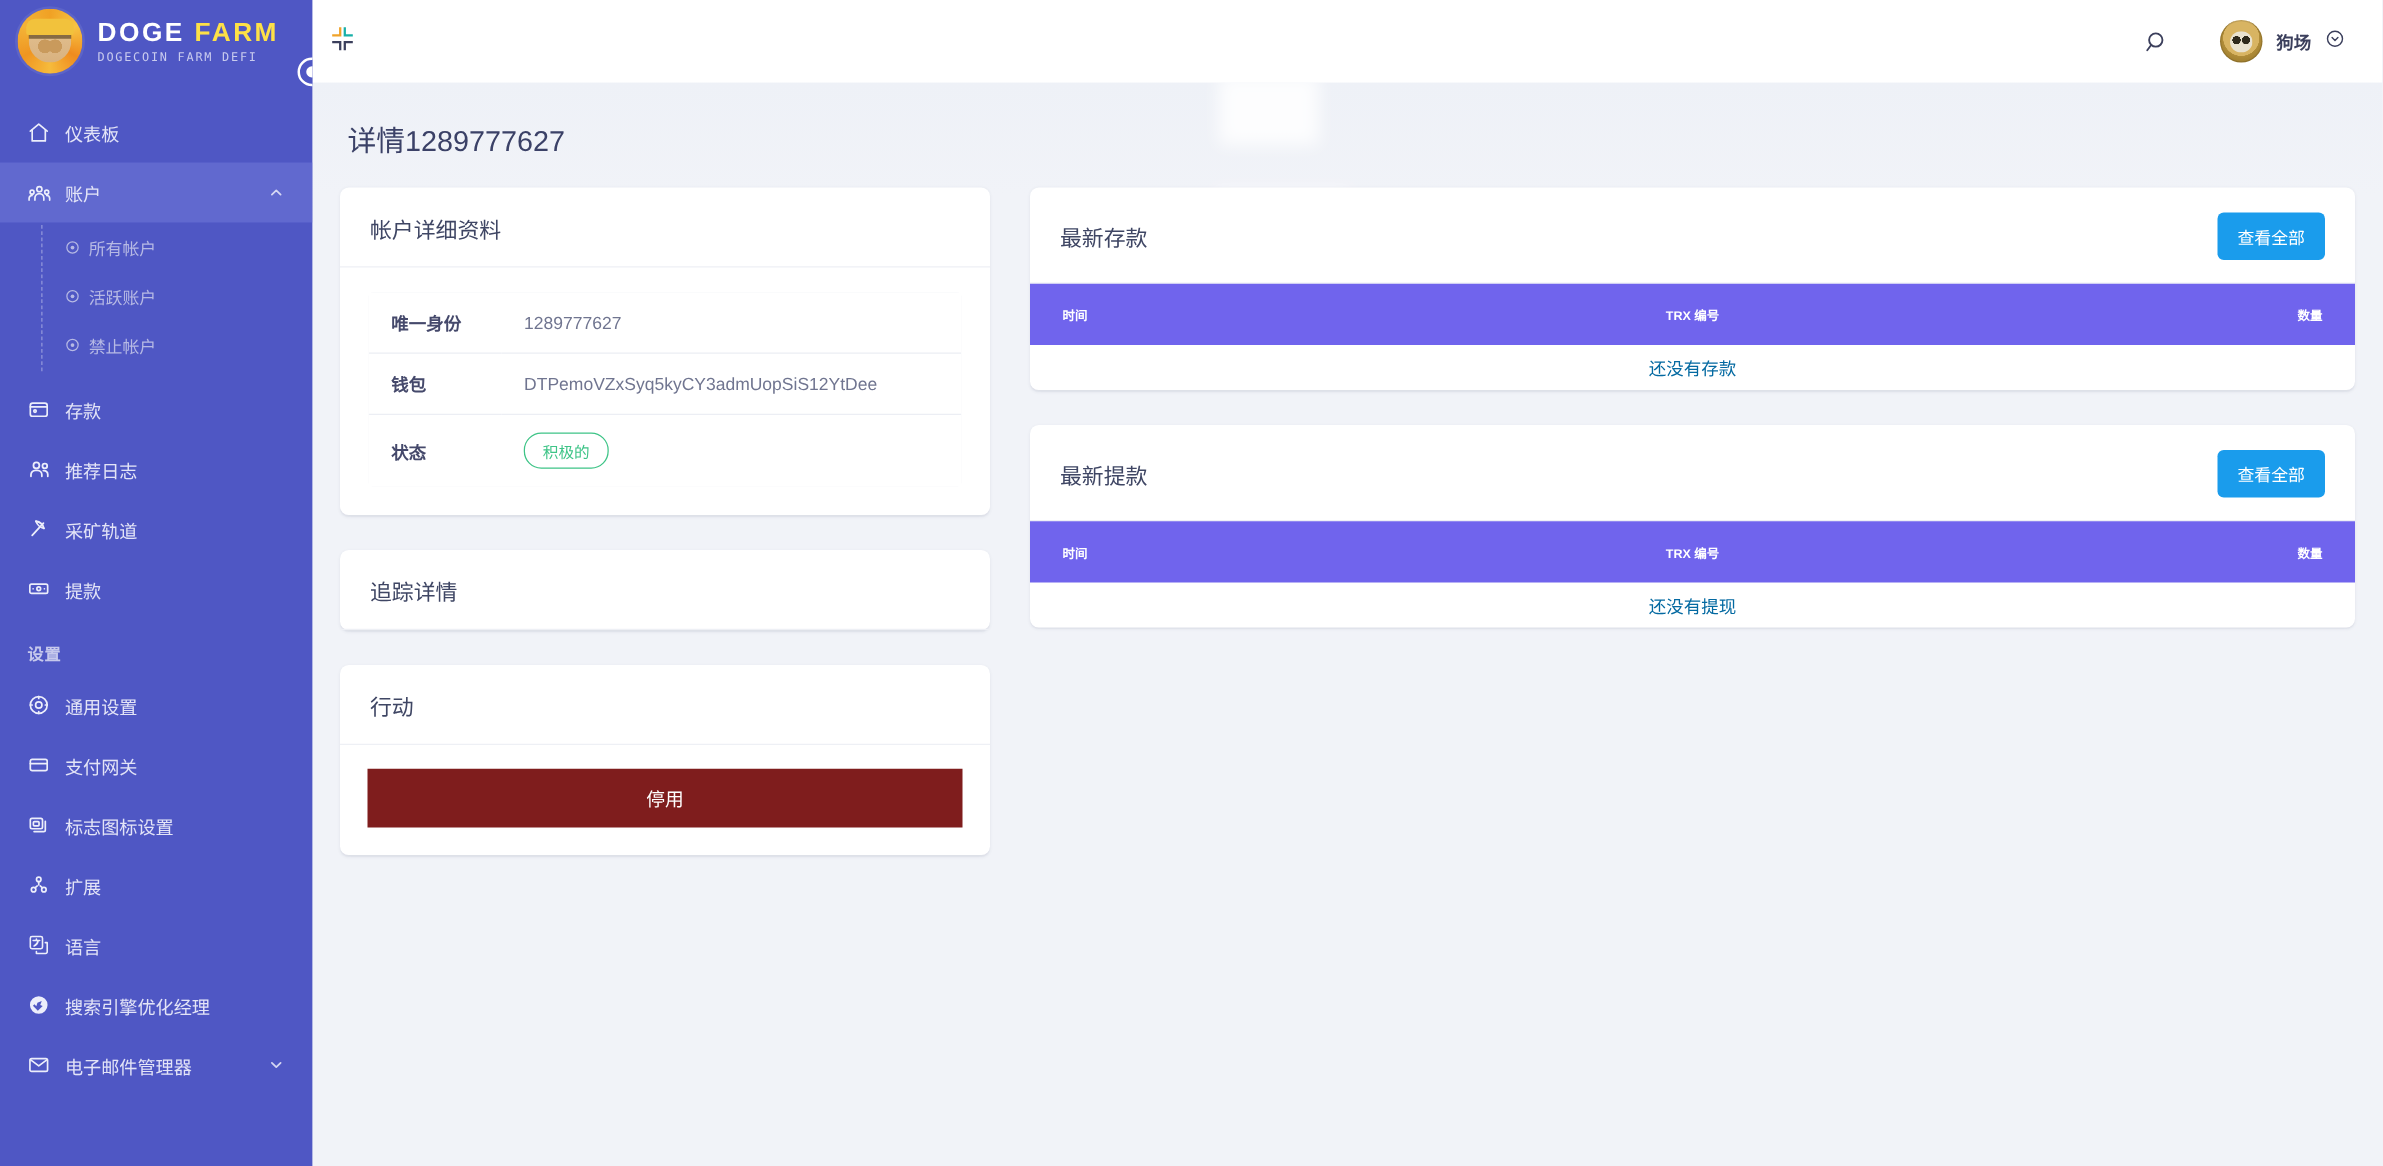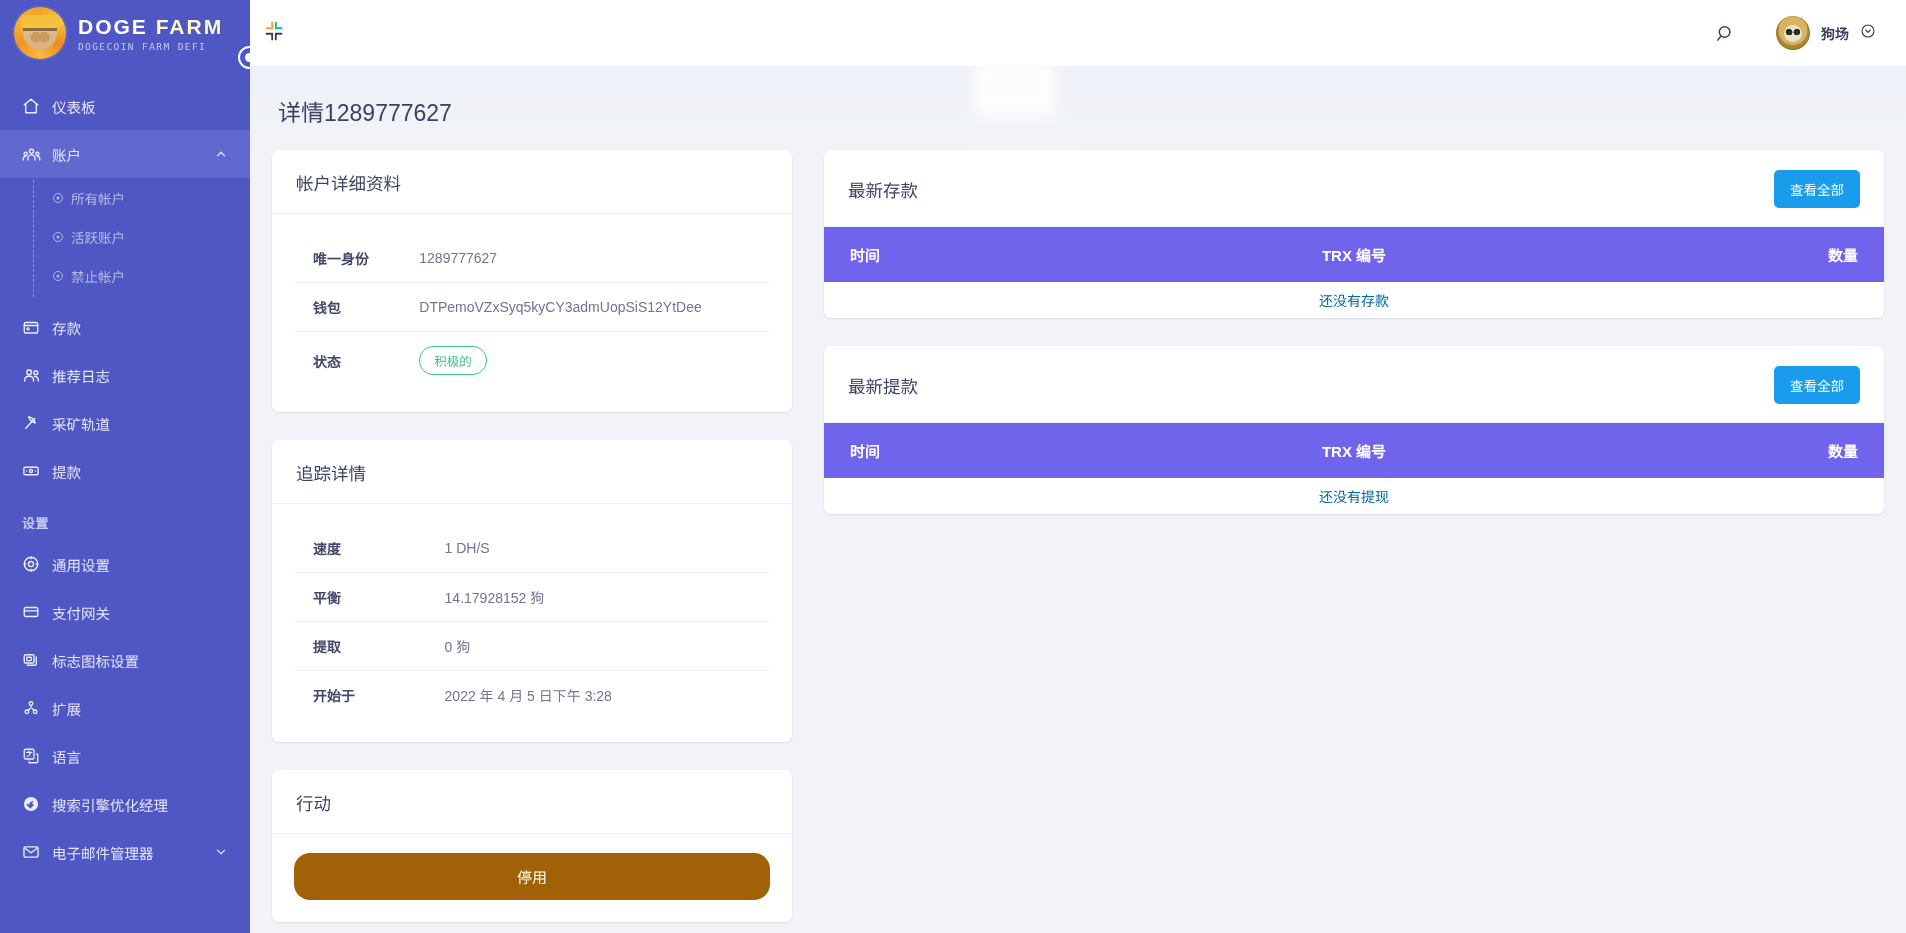--- a/index.html
+++ b/index.html
@@ -51,21 +51,21 @@
     position: absolute; left: 7px; top: 8px; width: 38px; height: 13px;
     border-radius: 7px 7px 2px 2px;
     background: #f2c23c;
     box-shadow: 0 5px 0 -2px rgba(60,40,10,.55);
   }
   .brand-text { line-height: 1; padding-top: 2px; }
   .brand-title {
     font-size: 21px; font-weight: 700; letter-spacing: 2px;
   }
   .brand-title .w1 { color: #ffffff; }
-  .brand-title .w2 { color: #fef9c3; text-align: right; }
+  .brand-title .w2 { color: #fde047; text-align: right; }
   .brand-sub {
     font-size: 9.5px; letter-spacing: 1.4px; color: #c9cbee;
     margin-top: 5px; font-family: "DejaVu Sans Mono", monospace;
   }
   .collapse-dot {
     position: absolute; right: -11px; top: 46px;
     width: 23px; height: 23px; border-radius: 50%;
     background: #4f57c4; border: 2px solid #ffffff;
     display: flex; align-items: center; justify-content: center;
     cursor: pointer;
@@ -180,22 +180,22 @@
   .card-body { padding: 19px 22px 22px 22px; }
 
   .btn-primary {
     background: #1a9cec; color: #fff;
     border: none; border-radius: 5px;
     font-size: 13.5px; padding: 9px 16px;
     cursor: pointer; font-family: inherit;
   }
   .btn-danger {
     display: block; width: 100%;
-    background: #a16207; color: #fff;
-    border: none; border-radius: 16px;
+    background: #7f1d1d; color: #fff;
+    border: none; border-radius: 0;
     font-size: 15px; padding: 13px 0;
     cursor: pointer; font-family: inherit;
   }
 
   
   .kv { width: 100%; border-collapse: collapse; border: 1px solid #eceef4; border-radius: 4px; overflow: hidden; }
   .kv tr + tr td { border-top: 1px solid #eceef4; }
   .kv td { padding: 14px 18px; font-size: 14px; }
   .kv td.k { color: #45496b; font-weight: 700; white-space: nowrap; }
   .kv td.v { color: #707590; text-align: left; font-weight: 400; }
@@ -203,21 +203,21 @@
   .badge-active {
     display: inline-block;
     border: 1px solid #3ec487; color: #3ec487;
     border-radius: 14px; padding: 4px 14px; font-size: 12.5px;
   }
 
   
   .dtable { width: 100%; border-collapse: collapse; }
   .dtable thead th {
     background: #7064ed; color: #ffffff;
-    font-size: 15px; font-weight: 700;
+    font-size: 10px; font-weight: 700;
     padding: 17px 26px;
     text-align: left;
   }
   .dtable thead th.c { text-align: center; }
   .dtable thead th.r { text-align: right; }
   .dtable tbody td {
     padding: 8px 26px; text-align: center;
     color: #0369a1; font-size: 14px;
   }
 
@@ -497,42 +497,20 @@
                   </tr>
                 </tbody>
               </table>
             </div>
           </div>
 
           <div class="card">
             <div class="card-head">
               <span class="card-title">追踪详情</span>
             </div>
-            <div class="card-body">
-              <table class="kv">
-                <tbody>
-                  <tr>
-                    <td class="k">速度</td>
-                    <td class="v">1 DH/S</td>
-                  </tr>
-                  <tr>
-                    <td class="k">平衡</td>
-                    <td class="v">14.17928152 狗</td>
-                  </tr>
-                  <tr>
-                    <td class="k">提取</td>
-                    <td class="v">0 狗</td>
-                  </tr>
-                  <tr>
-                    <td class="k">开始于</td>
-                    <td class="v">2022 年 4 月 5 日下午 3:28</td>
-                  </tr>
-                </tbody>
-              </table>
-            </div>
           </div>
 
           <div class="card">
             <div class="card-head">
               <span class="card-title">行动</span>
             </div>
             <div class="card-body">
               <button class="btn-danger">停用</button>
             </div>
           </div>

